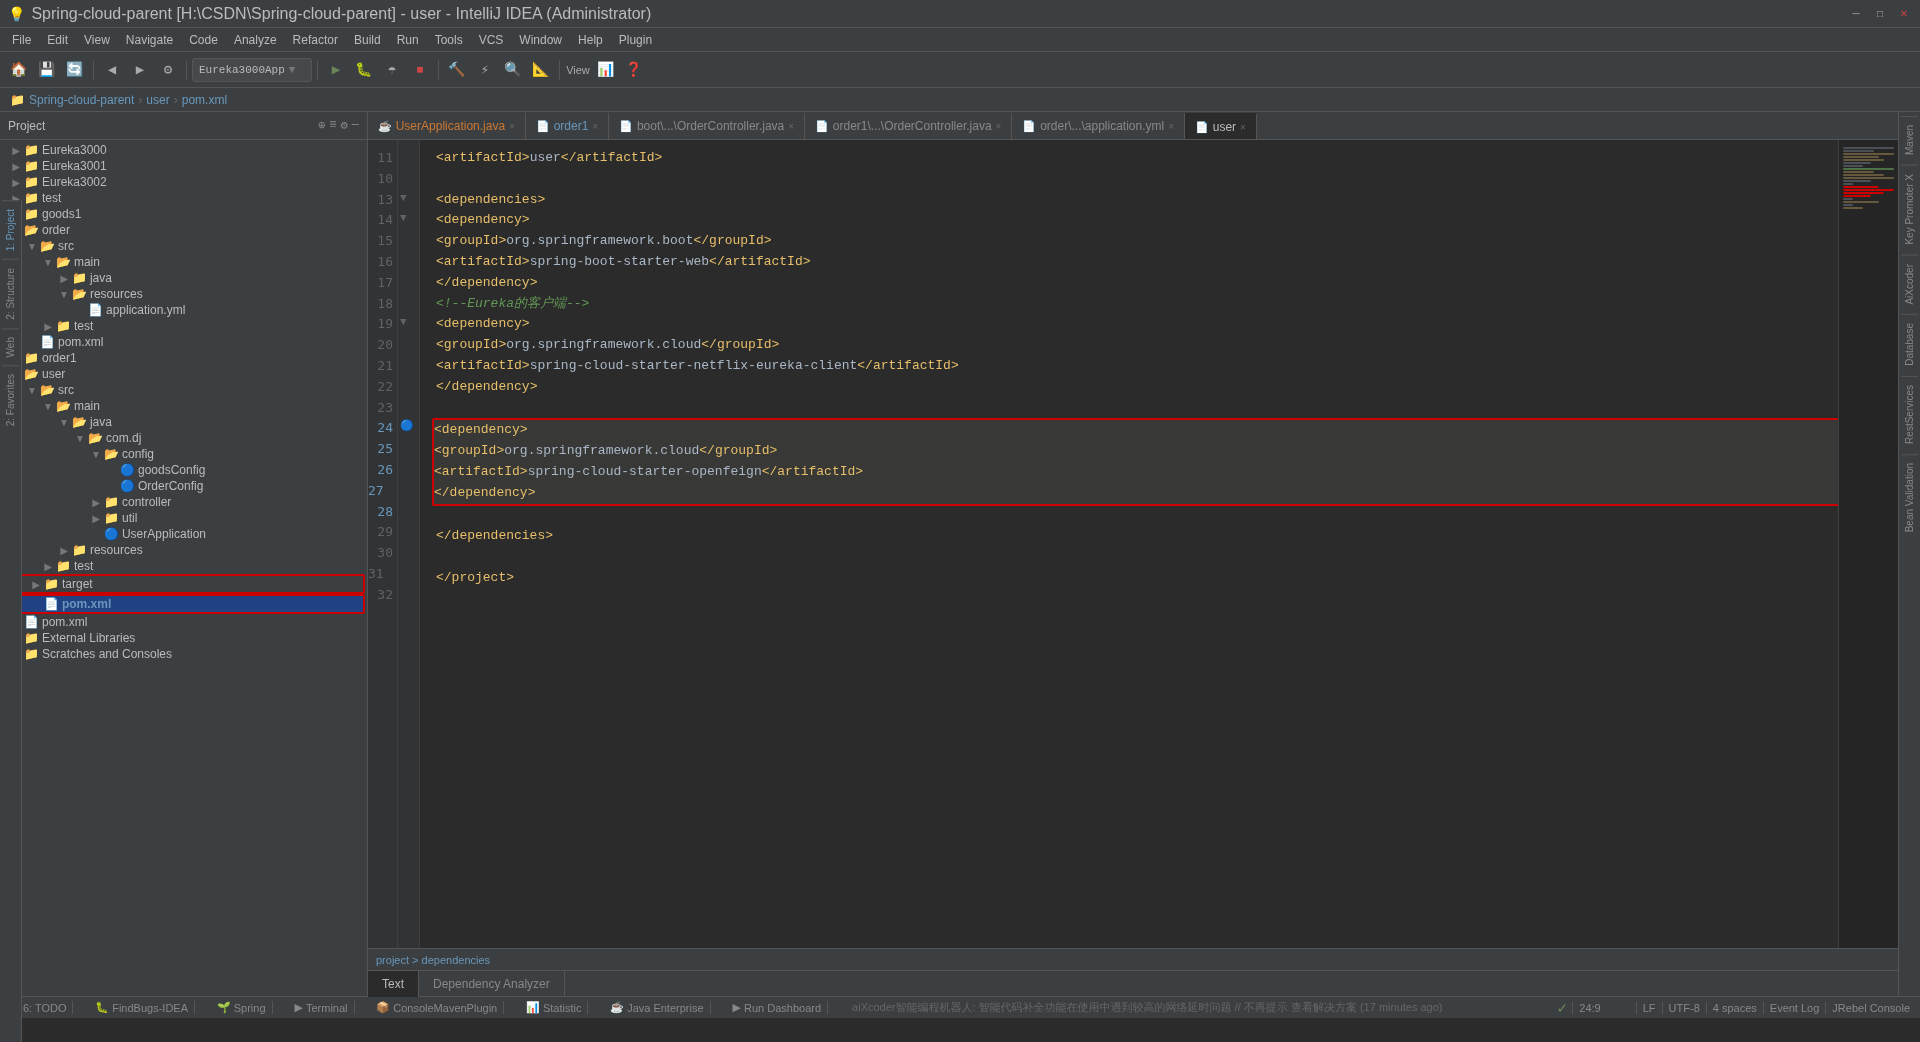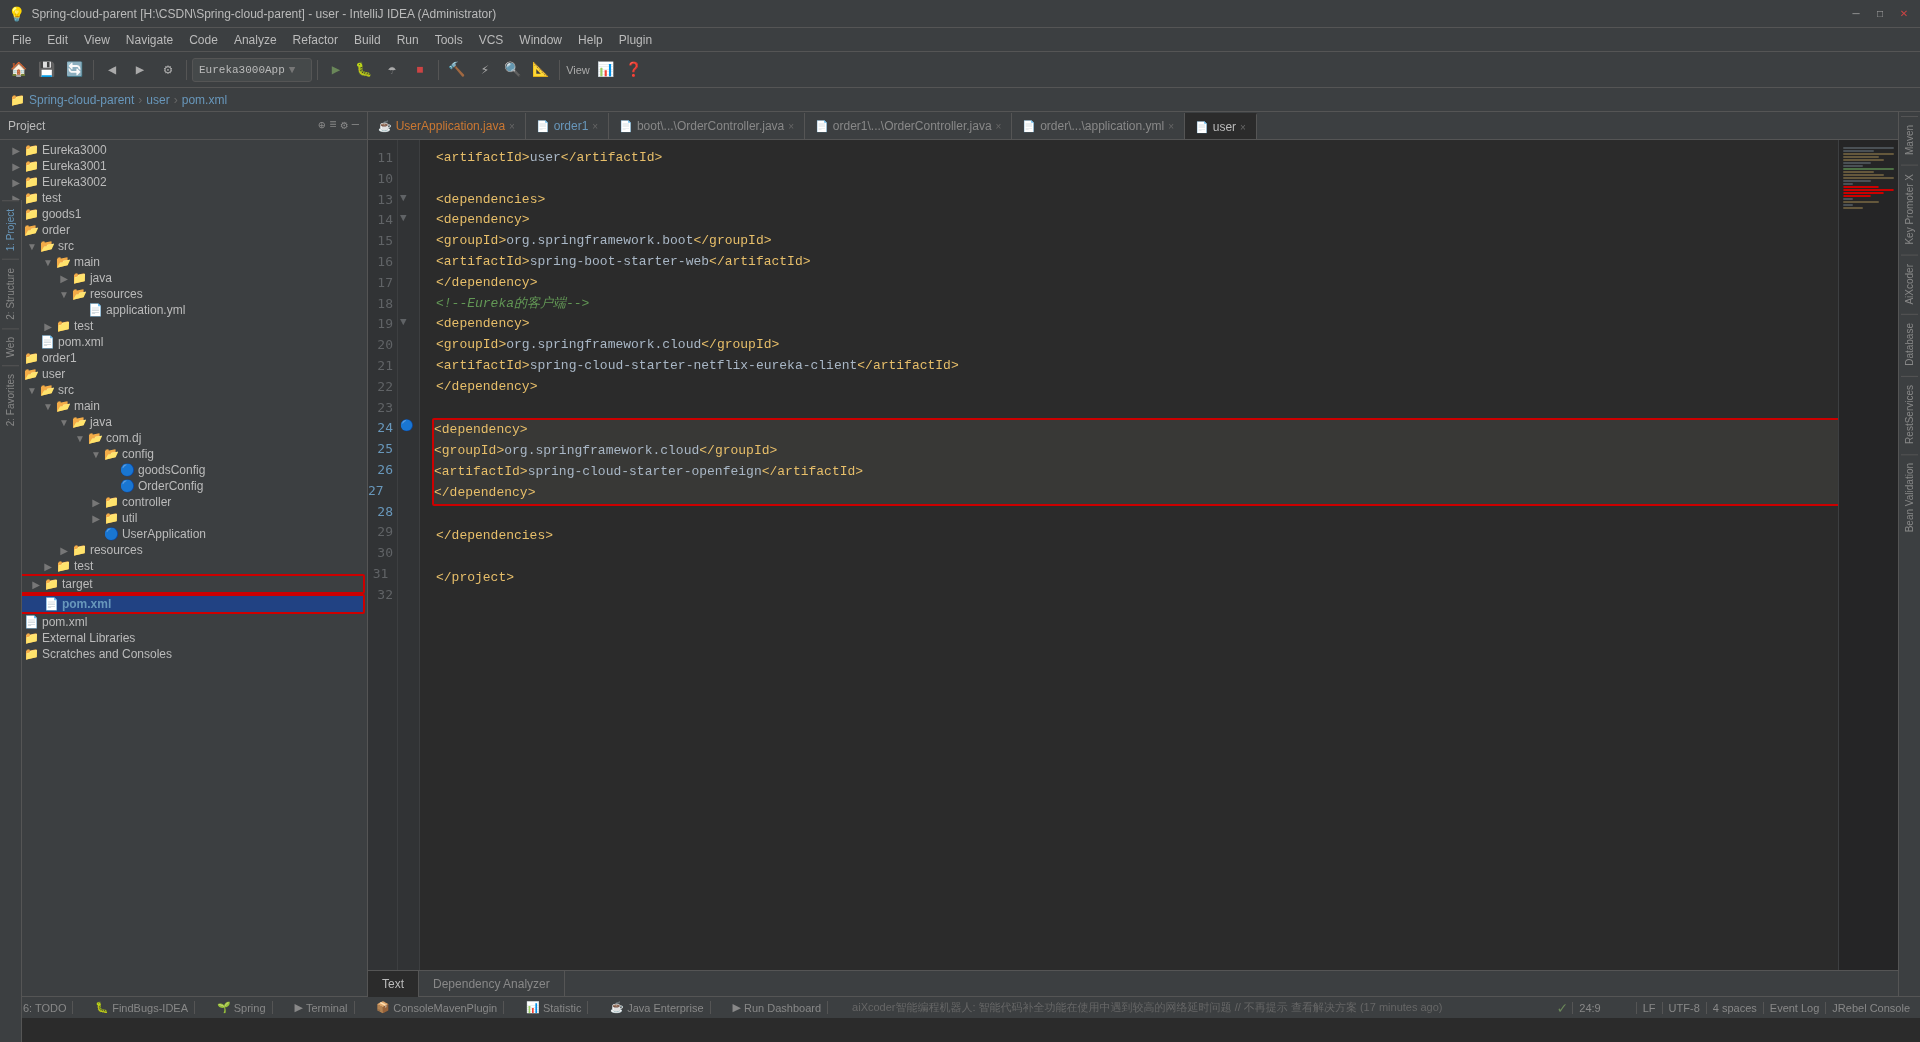--- a/index.html
+++ b/index.html
@@ -63,21 +63,21 @@
     
     ::-webkit-scrollbar { width: 8px; height: 8px; }
     ::-webkit-scrollbar-track { background: #2b2b2b; }
     ::-webkit-scrollbar-thumb { background: #555; border-radius: 4px; }
   </style>
 </head>
 <body>
 
 <div id="title-bar">
   <span style="margin-right:6px; font-size:14px;">💡</span>
-  <span style="flex:1; font-family: Arial, sans-serif; font-size:12px;">Spring-cloud-parent [H:\CSDN\Spring-cloud-parent] - user - IntelliJ IDEA (Administrator)</span>
+  <span style="flex:1; font-family: Arial, sans-serif; font-size:16px;">Spring-cloud-parent [H:\CSDN\Spring-cloud-parent] - user - IntelliJ IDEA (Administrator)</span>
   <div class="win-btns">
     <div class="win-btn">─</div>
     <div class="win-btn">□</div>
     <div class="win-btn" style="color:#cc4444;">✕</div>
   </div>
 </div>
 
 <div id="menu-bar">
   <div class="menu-item">File</div>
   <div class="menu-item">Edit</div>
@@ -372,21 +372,21 @@
         <div style="height:20.8px; text-align:right; width:100%;">21</div>
         <div style="height:20.8px; text-align:right; width:100%;">22</div>
         <div style="height:20.8px; text-align:right; width:100%;">23</div>
         <div style="height:20.8px; text-align:right; width:100%; color:#6897bb;">24</div>
         <div style="height:20.8px; text-align:right; width:100%; color:#6897bb;">25</div>
         <div style="height:20.8px; text-align:right; width:100%; color:#6897bb;">26</div>
         <div style="height:20.8px; text-align:left; width:100%; color:#6897bb;">27</div>
         <div style="height:20.8px; text-align:right; width:100%; color:#6897bb;">28</div>
         <div style="height:20.8px; text-align:right; width:100%;">29</div>
         <div style="height:20.8px; text-align:right; width:100%;">30</div>
-        <div style="height:20.8px; text-align:center; width:100%;">31</div>
+        <div style="height:20.8px; text-align:left; width:100%;">31</div>
         <div style="height:20.8px; text-align:right; width:100%;">32</div>
       </div>
 
       <div style="width:22px; background:#313335; border-right:1px solid #3d3f41; display:flex; flex-direction:column; padding:8px 0 0 2px; font-size:11px; color:#555; line-height:1.601;">
         <div style="height:20.8px;"></div>
         <div style="height:20.8px;"></div>
         <div style="height:20.8px; color:#606366;">▼</div>
         <div style="height:20.8px; color:#606366;">▼</div>
         <div style="height:20.8px;"></div>
         <div style="height:20.8px;"></div>
@@ -479,20 +479,23 @@
           <div style="height:2px; background:#cc000088; margin:1px 0; border-radius:1px; border:1px solid #cc0000; width:80%;"></div>
           <div style="height:2px; background:#cc000088; margin:1px 0; border-radius:1px; border:1px solid #cc0000; width:55%;"></div>
           <div style="height:2px; background:#4a5055; margin:1px 0; border-radius:1px; width:20%;"></div>
           <div style="height:2px; background:#e8bf6a55; margin:1px 0; border-radius:1px; width:70%;"></div>
           <div style="height:2px; background:#4a5055; margin:1px 0; border-radius:1px; width:20%;"></div>
           <div style="height:2px; background:#e8bf6a55; margin:1px 0; border-radius:1px; width:40%;"></div>
         </div>
       </div>
     </div>
 
+    <div style="height:22px; background:#3c3f41; border-top:1px solid #555; display:flex; align-items:center; padding:0 8px; font-size:11px; font-family:Arial; color:#888; gap:6px;">
+      <span style="color:#6897bb; cursor:pointer;">project &gt; dependencies</span>
+    </div>
 
     <div id="bottom-tabs-row" style="height:26px; background:#3c3f41; display:flex; align-items:center; border-top:1px solid #555;">
       <div class="bottom-tab" style="padding:0 14px; height:26px; display:flex; align-items:center; font-size:12px; font-family:Arial; color:#bbb; cursor:pointer; border-right:1px solid #555; background:#2b2b2b;">
         <span>Text</span>
       </div>
       <div class="bottom-tab" style="padding:0 14px; height:26px; display:flex; align-items:center; font-size:12px; font-family:Arial; color:#888; cursor:pointer; border-right:1px solid #555;">
         <span>Dependency Analyzer</span>
       </div>
     </div>
   </div>

